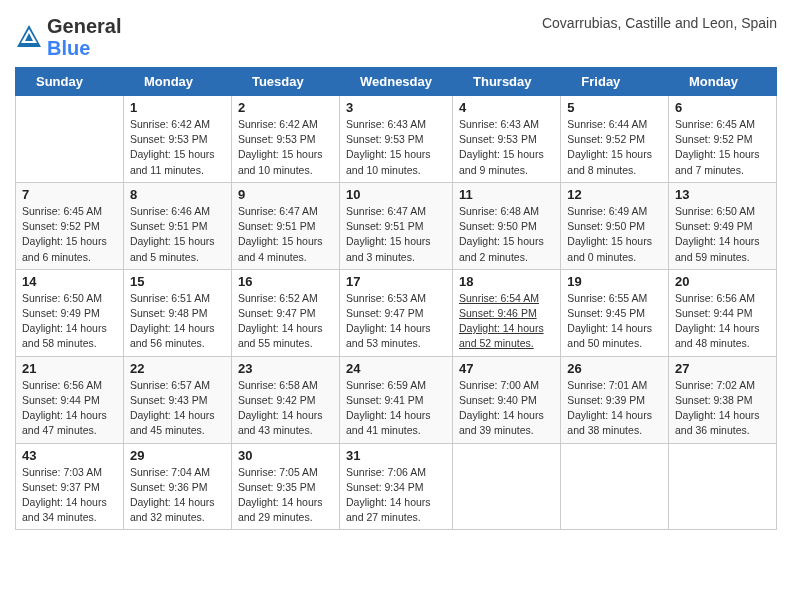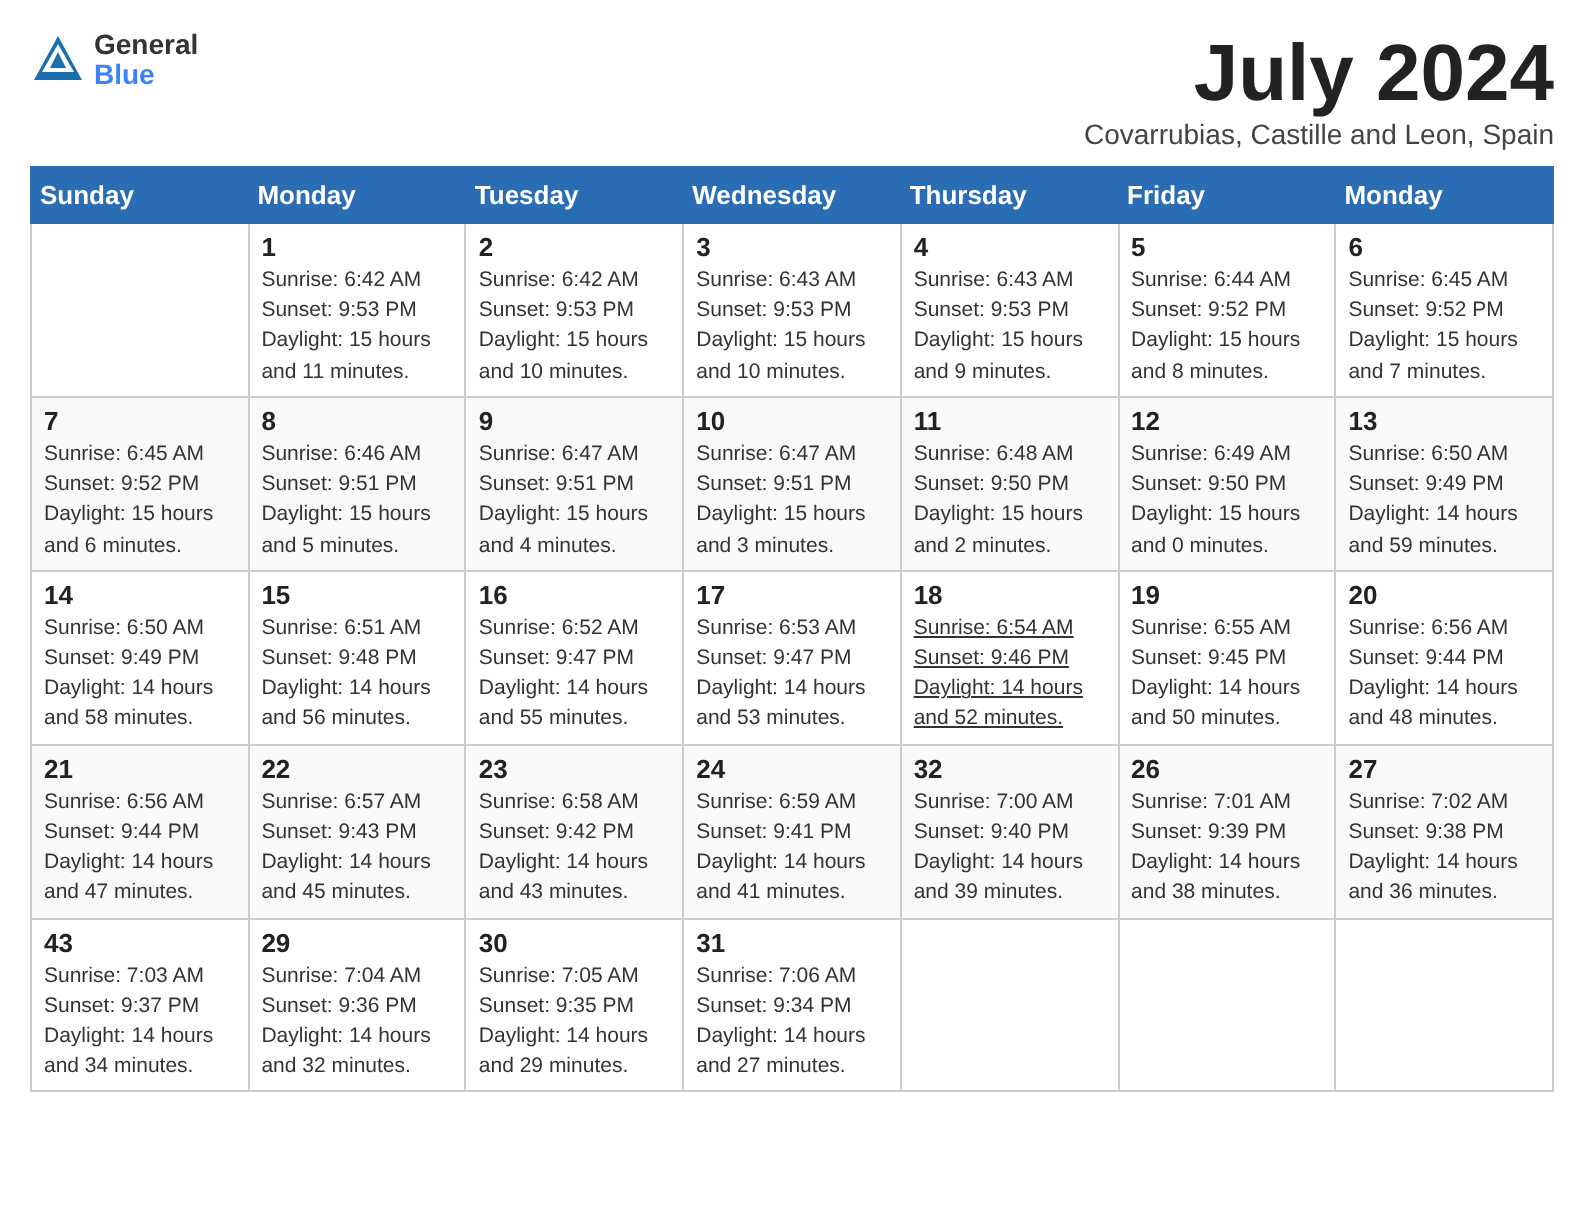--- a/index.html
+++ b/index.html
@@ -15,21 +15,21 @@
       justify-content: space-between;
       align-items: flex-start;
       margin-bottom: 8px;
     }
     .logo {
       display: flex;
       align-items: center;
       gap: 4px;
     }
     .logo-text {
-      font-size: 14px;
+      font-size: 20px;
       font-weight: bold;
       line-height: 1.1;
     }
     .logo-general { color: #333; }
     .logo-blue { color: #3b82f6; }
     .logo-icon {
       width: 28px;
       height: 28px;
     }
     .title-block {
@@ -47,21 +47,21 @@
     }
     .calendar {
       width: 100%;
       border-collapse: collapse;
       font-size: 11px;
     }
     .calendar th {
       background: #2a6db5;
       color: #fff;
       text-align: left;
-      padding: 6px 4px;
+      padding: 6px 20px;
       font-size: 13px;
       font-weight: bold;
       border: 1px solid #2a6db5;
     }
     .calendar td {
       border: 1px solid #ccc;
       vertical-align: top;
       padding: 4px 6px;
       height: 85px;
       width: 14.28%;
@@ -95,21 +95,20 @@
       <polygon points="14,2 26,24 2,24" fill="#1a6faf"></polygon>
       <polygon points="14,6 22,20 6,20" fill="#fff"></polygon>
       <polygon points="14,10 18,18 10,18" fill="#1a6faf"></polygon>
     </svg>
     <div class="logo-text">
       <span class="logo-general">General</span><br>
       <span class="logo-blue">Blue</span>
     </div>
   </div>
   <div class="title-block">
-    <div class="month-title">July 2024</div>
     <div class="location">Covarrubias, Castille and Leon, Spain</div>
   </div>
 </div>
 
 <table class="calendar">
   <thead>
     <tr>
     <th>Sunday</th>
         <th>Monday</th>
         <th>Tuesday</th>
@@ -290,21 +289,21 @@
 and 43 minutes.</div>
         </td>
         <td>
           <span class="day-number">24</span>
           <div class="day-info" style="white-space: pre-line;">Sunrise: 6:59 AM
 Sunset: 9:41 PM
 Daylight: 14 hours
 and 41 minutes.</div>
         </td>
         <td>
-          <span class="day-number">32</span>
+          <span class="day-number">47</span>
           <div class="day-info" style="white-space: pre-line;">Sunrise: 7:00 AM
 Sunset: 9:40 PM
 Daylight: 14 hours
 and 39 minutes.</div>
         </td>
         <td>
           <span class="day-number">26</span>
           <div class="day-info" style="white-space: pre-line;">Sunrise: 7:01 AM
 Sunset: 9:39 PM
 Daylight: 14 hours

